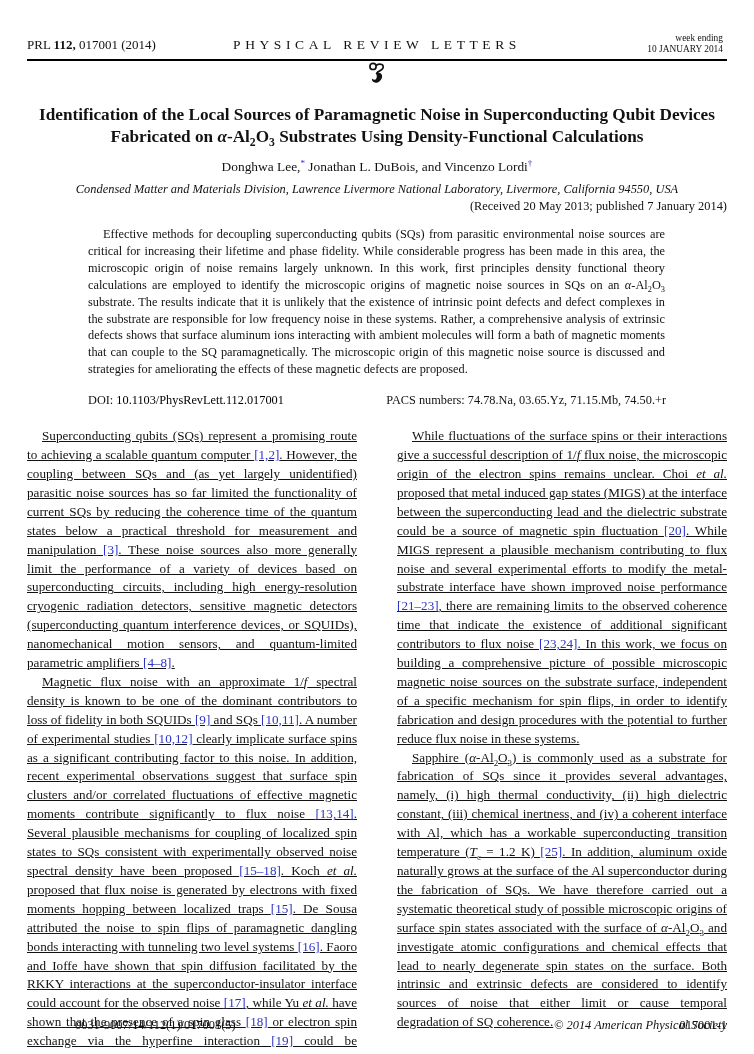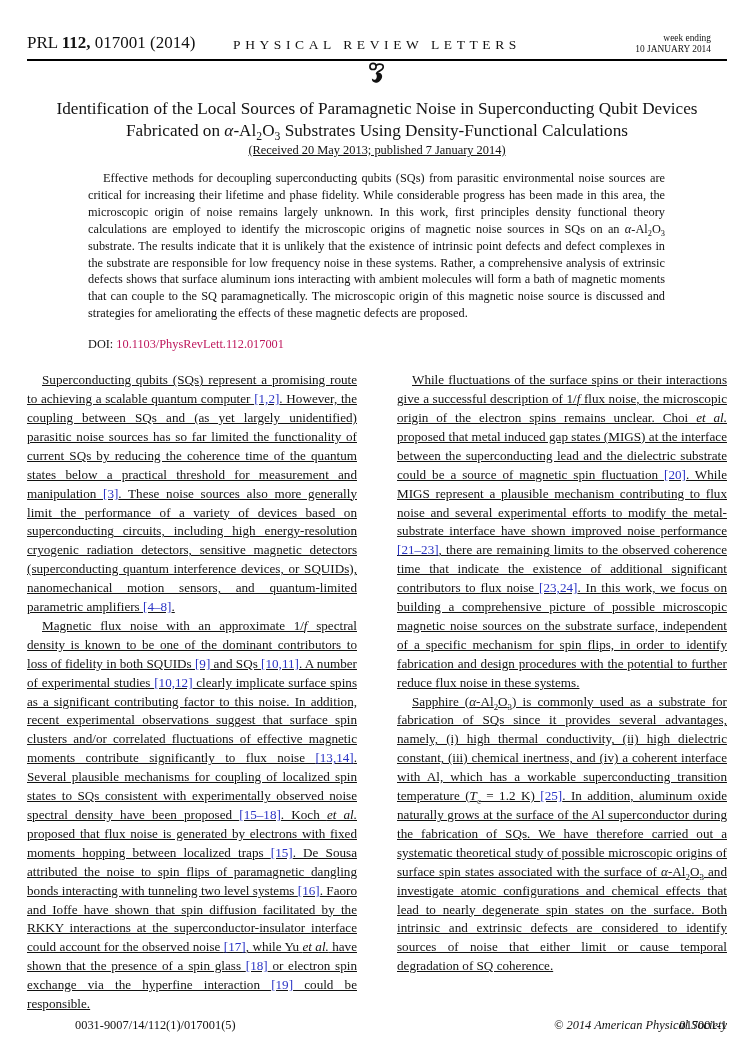--- a/index.html
+++ b/index.html
@@ -9,47 +9,47 @@
     background: #ffffff;
     color: #121212;
     font-family: "Liberation Serif", "DejaVu Serif", serif;
     position: relative;
     overflow: hidden;
   }
   .page { position: absolute; inset: 0; padding: 25px 27px 0 27px; }
 
   
   .masthead { position: relative; height: 30px; }
-  .m-left { position: absolute; left: 0; bottom: 2px; font-size: 17px; white-space: nowrap; margin-top: 36px; }
+  .m-left { position: absolute; left: 0; bottom: 2px; font-size: 13px; white-space: nowrap; margin-top: 36px; }
   .m-center { position: absolute; left: 0; right: 0; bottom: 2px; text-align: center;
               font-size: 13.5px; letter-spacing: 0.34em; white-space: nowrap; }
-  .m-right { position: absolute; right: 16px; bottom: 0; text-align: right;
+  .m-right { position: absolute; right: 4px; bottom: 0; text-align: right;
              font-size: 9.4px; line-height: 1.18; }
   .rule { border-top: 2.2px solid #000; margin-top: 4px; }
 
   
   .ornament { text-align: center; height: 24px; margin-top: 1px; }
   .ornament svg { display: inline-block; }
 
   
-  .title { text-align: center; font-size: 17.2px; font-weight: normal;
-           line-height: 21.5px; margin-top: 12px; }
+  .title { text-align: center; font-size: 17.2px; font-weight: bold;
+           line-height: 21.5px; margin-top: 18px; }
   .authors { text-align: center; font-size: 13.4px; margin-top: 12px; }
   .affil { text-align: center; font-size: 12.4px; font-style: italic; margin-top: 7px; }
-  .received { text-align: center; font-size: 12.4px; margin-top: 2px; text-decoration: underline; }
+  .received { text-align: right; font-size: 12.4px; margin-top: 2px; }
 
   
   .abstract { margin: 12px 62px 0 61px; font-size: 12.3px; line-height: 16.9px;
               text-align: justify; text-indent: 15px; }
   .meta-row { display: flex; justify-content: space-between;
               margin: 15px 61px 0 61px; font-size: 12.3px; }
 
   
   .cite { color: #2b34c5; }
-  a.link { color: #be185d; text-decoration: none; }
+  a.link { color: #000000; text-decoration: none; }
   sup.fn { color: #2b34c5; }
   sup { font-size: 0.68em; vertical-align: super; line-height: 0; }
   sub { font-size: 0.68em; vertical-align: sub; line-height: 0; }
 
   
   .columns { display: flex; gap: 40px; margin-top: 19px; text-decoration: underline; }
   .col { width: 338px; font-size: 13.15px; line-height: 18.9px; text-align: justify; }
   .col p.para { text-indent: 15px; }
 
   
@@ -79,28 +79,31 @@
       <circle cx="6" cy="4.4" r="3.1" fill="none" stroke="#121212" stroke-width="1.7"></circle>
       <path d="M9.2 3.2 C13.5 0.8, 17.6 2.8, 15.8 6.4 C14.4 9.2, 10.6 8.6, 9.6 11.6" fill="none" stroke="#121212" stroke-width="1.7" stroke-linecap="round"></path>
       <path d="M9.4 10.6 C15.4 9.8, 17.2 15.4, 12.6 19.2 C9.0 22.2, 4.4 20.4, 4.9 16.6 C6.5 18.6, 9.8 18.0, 9.8 14.4 Z" fill="#121212"></path>
     </svg>
   </div>
 
   <h1 class="title">
     <span>Identification of the Local Sources of Paramagnetic Noise in Superconducting Qubit Devices</span><br>
     <span>Fabricated on <i>α</i>-Al<sub>2</sub>O<sub>3</sub> Substrates Using Density-Functional Calculations</span>
   </h1>
+  <div class="authors">Donghwa Lee,<sup class="fn">*</sup> Jonathan L. DuBois, and Vincenzo Lordi<sup class="fn">†</sup></div>
+  <div class="affil">Condensed Matter and Materials Division, Lawrence Livermore National Laboratory, Livermore, California 94550, USA</div>
   <div class="received">(Received 20 May 2013; published 7 January 2014)</div>
 
   <div class="abstract">Effective methods for decoupling superconducting qubits (SQs) from parasitic environmental noise sources are critical for increasing their lifetime and phase fidelity. While considerable progress has been made in this area, the microscopic origin of noise remains largely unknown. In this work, first principles density functional theory calculations are employed to identify the microscopic origins of magnetic noise sources in SQs on an <i>α</i>-Al<sub>2</sub>O<sub>3</sub> substrate. The results indicate that it is unlikely that the existence of intrinsic point defects and defect complexes in the substrate are responsible for low frequency noise in these systems. Rather, a comprehensive analysis of extrinsic defects shows that surface aluminum ions interacting with ambient molecules will form a bath of magnetic moments that can couple to the SQ paramagnetically. The microscopic origin of this magnetic noise source is discussed and strategies for ameliorating the effects of these magnetic defects are proposed.</div>
   <div class="meta-row">
     <span>
       <span>DOI:</span>
       <a class="link" href="#">10.1103/PhysRevLett.112.017001</a>
     </span>
+    <span>PACS numbers: 74.78.Na, 03.65.Yz, 71.15.Mb, 74.50.+r</span>
   </div>
 
   <div class="columns">
     <div class="col">
         <p class="para">Superconducting qubits (SQs) represent a promising route to achieving a scalable quantum computer <span class="cite">[1,2]</span>. However, the coupling between SQs and (as yet largely unidentified) parasitic noise sources has so far limited the functionality of current SQs by reducing the coherence time of the quantum states below a practical threshold for measurement and manipulation <span class="cite">[3]</span>. These noise sources also more generally limit the performance of a variety of devices based on superconducting circuits, including high energy-resolution cryogenic radiation detectors, sensitive magnetic detectors (superconducting quantum interference devices, or SQUIDs), nanomechanical motion sensors, and quantum-limited parametric amplifiers <span class="cite">[4–8]</span>.</p>
         <p class="para">Magnetic flux noise with an approximate 1/<i>f</i> spectral density is known to be one of the dominant contributors to loss of fidelity in both SQUIDs <span class="cite">[9]</span> and SQs <span class="cite">[10,11]</span>. A number of experimental studies <span class="cite">[10,12]</span> clearly implicate surface spins as a significant contributing factor to this noise. In addition, recent experimental observations suggest that surface spin clusters and/or correlated fluctuations of effective magnetic moments contribute significantly to flux noise <span class="cite">[13,14]</span>. Several plausible mechanisms for coupling of localized spin states to SQs consistent with experimentally observed noise spectral density have been proposed <span class="cite">[15–18]</span>. Koch <i>et al.</i> proposed that flux noise is generated by electrons with fixed moments hopping between localized traps <span class="cite">[15]</span>. De Sousa attributed the noise to spin flips of paramagnetic dangling bonds interacting with tunneling two level systems <span class="cite">[16]</span>. Faoro and Ioffe have shown that spin diffusion facilitated by the RKKY interactions at the superconductor-insulator interface could account for the observed noise <span class="cite">[17]</span>, while Yu <i>et al.</i> have shown that the presence of a spin glass <span class="cite">[18]</span> or electron spin exchange via the hyperfine interaction <span class="cite">[19]</span> could be responsible.</p>
       </div>
     <div class="col">
         <p class="para">While fluctuations of the surface spins or their interactions give a successful description of 1/<i>f</i> flux noise, the microscopic origin of the electron spins remains unclear. Choi <i>et al.</i> proposed that metal induced gap states (MIGS) at the interface between the superconducting lead and the dielectric substrate could be a source of magnetic spin fluctuation <span class="cite">[20]</span>. While MIGS represent a plausible mechanism contributing to flux noise and several experimental efforts to modify the metal-substrate interface have shown improved noise performance <span class="cite">[21–23]</span>, there are remaining limits to the observed coherence time that indicate the existence of additional significant contributors to flux noise <span class="cite">[23,24]</span>. In this work, we focus on building a comprehensive picture of possible microscopic magnetic noise sources on the substrate surface, independent of a specific mechanism for spin flips, in order to identify fabrication and design procedures with the potential to further reduce flux noise in these systems.</p>
         <p class="para">Sapphire (<i>α</i>-Al<sub>2</sub>O<sub>3</sub>) is commonly used as a substrate for fabrication of SQs since it provides several advantages, namely, (i) high thermal conductivity, (ii) high dielectric constant, (iii) chemical inertness, and (iv) a coherent interface with Al, which has a workable superconducting transition temperature (<i>T</i><sub>c</sub> = 1.2 K) <span class="cite">[25]</span>. In addition, aluminum oxide naturally grows at the surface of the Al superconductor during the fabrication of SQs. We have therefore carried out a systematic theoretical study of possible microscopic origins of surface spin states associated with the surface of <i>α</i>-Al<sub>2</sub>O<sub>3</sub> and investigate atomic configurations and chemical effects that lead to nearly degenerate spin states on the surface. Both intrinsic and extrinsic defects are considered to identify sources of noise that either limit or cause temporal degradation of SQ coherence.</p>

